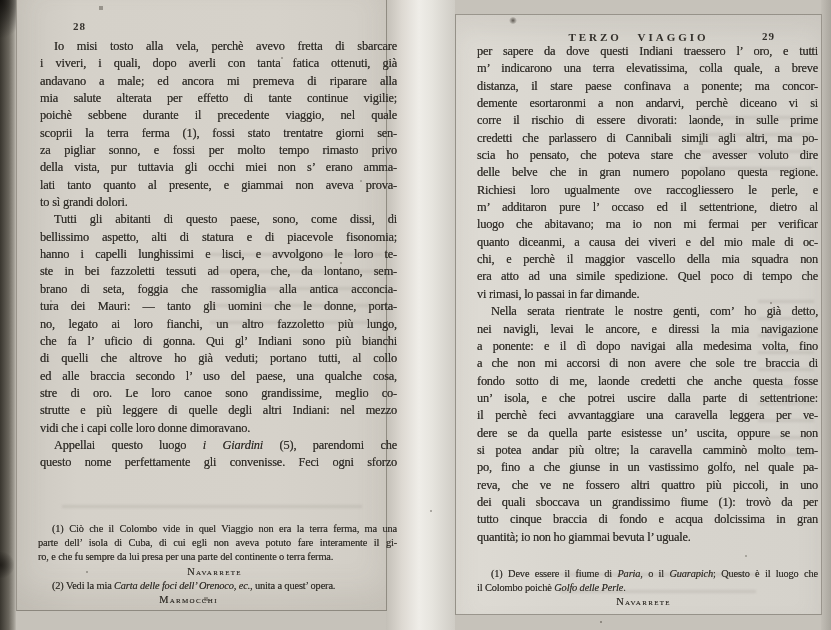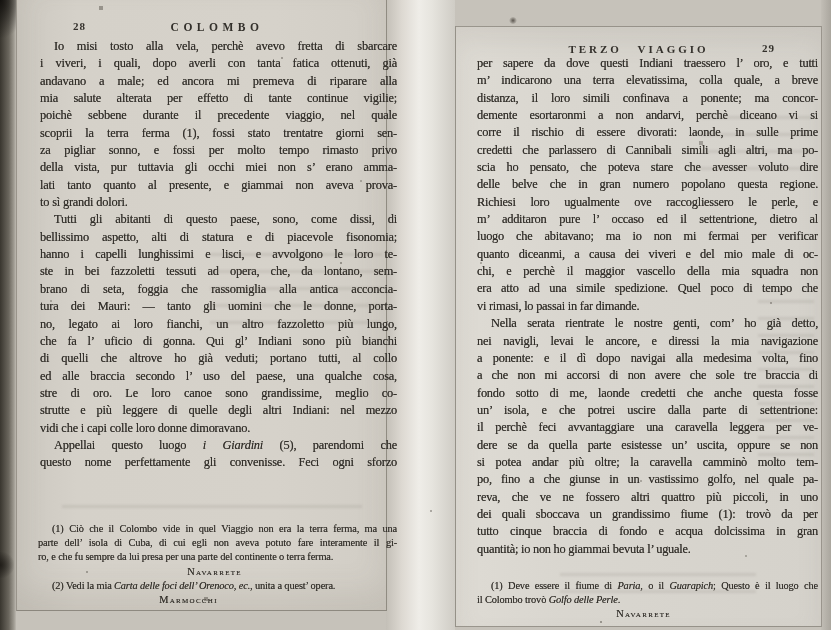--- a/index.html
+++ b/index.html
@@ -26,21 +26,21 @@
     background:linear-gradient(90deg,#c3bfb7,#ddd9d2 16px,#efede8 33px,#e6e4de 46px,#cfccc5 100%);}
 
   
   .page{position:absolute;}
   .page-left{left:16px;top:0;width:369px;height:610px;
     border-left:1px solid rgba(85,80,70,.45);
     border-right:1px solid rgba(85,80,70,.5);
     border-bottom:1px solid rgba(85,80,70,.55);
     background:linear-gradient(90deg,#ccc8c0,#d5d1c9 60px,#d6d2ca 70%,#d1cdc5);
     box-shadow:inset 0 -18px 30px rgba(120,114,102,.15);}
-  .page-right{left:455px;top:26px;width:365px;height:599px;
+  .page-right{left:455px;top:14px;width:365px;height:599px;
     border:1px solid rgba(85,80,70,.5);
     background:linear-gradient(90deg,#dedbd4,#d9d6cf 110px,#d5d2cb);
     box-shadow:inset 0 14px 24px rgba(125,119,107,.12);}
 
   
   .pagenum{position:absolute;font-size:11px;letter-spacing:1px;font-weight:700;}
   .pn-left{left:56px;top:20px;}
   .pn-right{right:46px;top:15px;margin-left:30px;}
   .runhead{position:absolute;font-weight:700;white-space:nowrap;}
   .rh-left{left:30px;top:21px;width:340px;text-align:center;font-size:11.5px;letter-spacing:4.5px;}
@@ -89,21 +89,20 @@
 <div class="scan">
 
   <div class="edge-left"></div>
   <div class="corner-blob"></div>
   <div class="lower-blob"></div>
   <div class="fold"></div>
   <div class="edge-right"></div>
 
   <div class="page page-left">
     <span class="pagenum pn-left">28</span>
-    <span class="runhead rh-left">COLOMBO</span>
     <div class="body-text bt-left">
         <div class="tl ind j"><span>Io misi tosto alla vela, perchè avevo fretta di sbarcare</span></div>
         <div class="tl j"><span>i viveri, i quali, dopo averli con tanta fatica ottenuti, già</span></div>
         <div class="tl j"><span>andavano a male; ed ancora mi premeva di riparare alla</span></div>
         <div class="tl j"><span>mia salute alterata per effetto di tante continue vigilie;</span></div>
         <div class="tl j"><span>poichè sebbene durante il precedente viaggio, nel quale</span></div>
         <div class="tl j"><span>scoprii la terra ferma (1), fossi stato trentatre giorni sen-</span></div>
         <div class="tl j"><span>za pigliar sonno, e fossi per molto tempo rimasto privo</span></div>
         <div class="tl j"><span>della vista, pur tuttavia gli occhi miei non s’ erano amma-</span></div>
         <div class="tl j"><span>lati tanto quanto al presente, e giammai non aveva prova-</span></div>
@@ -133,21 +132,21 @@
         <div class="tl ra sc" style="padding-right: 58px;"><span>Marmocchi</span></div>
       </div>
   </div>
 
   <div class="page page-right">
     <span class="runhead rh-right">TERZO VIAGGIO</span>
     <span class="pagenum pn-right">29</span>
     <div class="body-text bt-right">
         <div class="tl j"><span>per sapere da dove questi Indiani traessero l’ oro, e tutti</span></div>
         <div class="tl j"><span>m’ indicarono una terra elevatissima, colla quale, a breve</span></div>
-        <div class="tl j"><span>distanza, il loro simili confinava a ponente; ma concor-</span></div>
+        <div class="tl j"><span>distanza, il stare paese confinava a ponente; ma concor-</span></div>
         <div class="tl j"><span>demente esortaronmi a non andarvi, perchè diceano vi si</span></div>
         <div class="tl j"><span>corre il rischio di essere divorati: laonde, in sulle prime</span></div>
         <div class="tl j"><span>credetti che parlassero di Cannibali simili agli altri, ma po-</span></div>
         <div class="tl j"><span>scia ho pensato, che poteva stare che avesser voluto dire</span></div>
         <div class="tl j"><span>delle belve che in gran numero popolano questa regione.</span></div>
         <div class="tl j"><span>Richiesi loro ugualmente ove raccogliessero le perle, e</span></div>
         <div class="tl j"><span>m’ additaron pure l’ occaso ed il settentrione, dietro al</span></div>
         <div class="tl j"><span>luogo che abitavano; ma io non mi fermai per verificar</span></div>
         <div class="tl j"><span>quanto diceanmi, a causa dei viveri e del mio male di oc-</span></div>
         <div class="tl j"><span>chi, e perchè il maggior vascello della mia squadra non</span></div>
@@ -163,21 +162,21 @@
         <div class="tl j"><span>dere se da quella parte esistesse un’ uscita, oppure se non</span></div>
         <div class="tl j"><span>si potea andar più oltre; la caravella camminò molto tem-</span></div>
         <div class="tl j"><span>po, fino a che giunse in un vastissimo golfo, nel quale pa-</span></div>
         <div class="tl j"><span>reva, che ve ne fossero altri quattro più piccoli, in uno</span></div>
         <div class="tl j"><span>dei quali sboccava un grandissimo fiume (1): trovò da per</span></div>
         <div class="tl j"><span>tutto cinque braccia di fondo e acqua dolcissima in gran</span></div>
         <div class="tl"><span>quantità; io non ho giammai bevuta l’ uguale.</span></div>
       </div>
     <div class="footnotes fn-right">
         <div class="tl ind j"><span>(1) Deve essere il fiume di </span><span class="it">Paria</span><span>, o il </span><span class="it">Guarapich</span><span>; Questo è il luogo che</span></div>
-        <div class="tl"><span>il Colombo trovò </span><span class="it">Golfo delle Perle</span><span>.</span></div>
+        <div class="tl"><span>il Colombo poichè </span><span class="it">Golfo delle Perle</span><span>.</span></div>
         <div class="tl ra sc" style="padding-right: 8px;"><span>Navarrete</span></div>
       </div>
   </div>
 
   <div class="ghost g1"></div>
   <div class="ghost g2"></div>
   <div class="ghost g3"></div>
   <div class="ghost g4"></div>
   <div class="ghost g5"></div>
   <div class="blot"></div>

